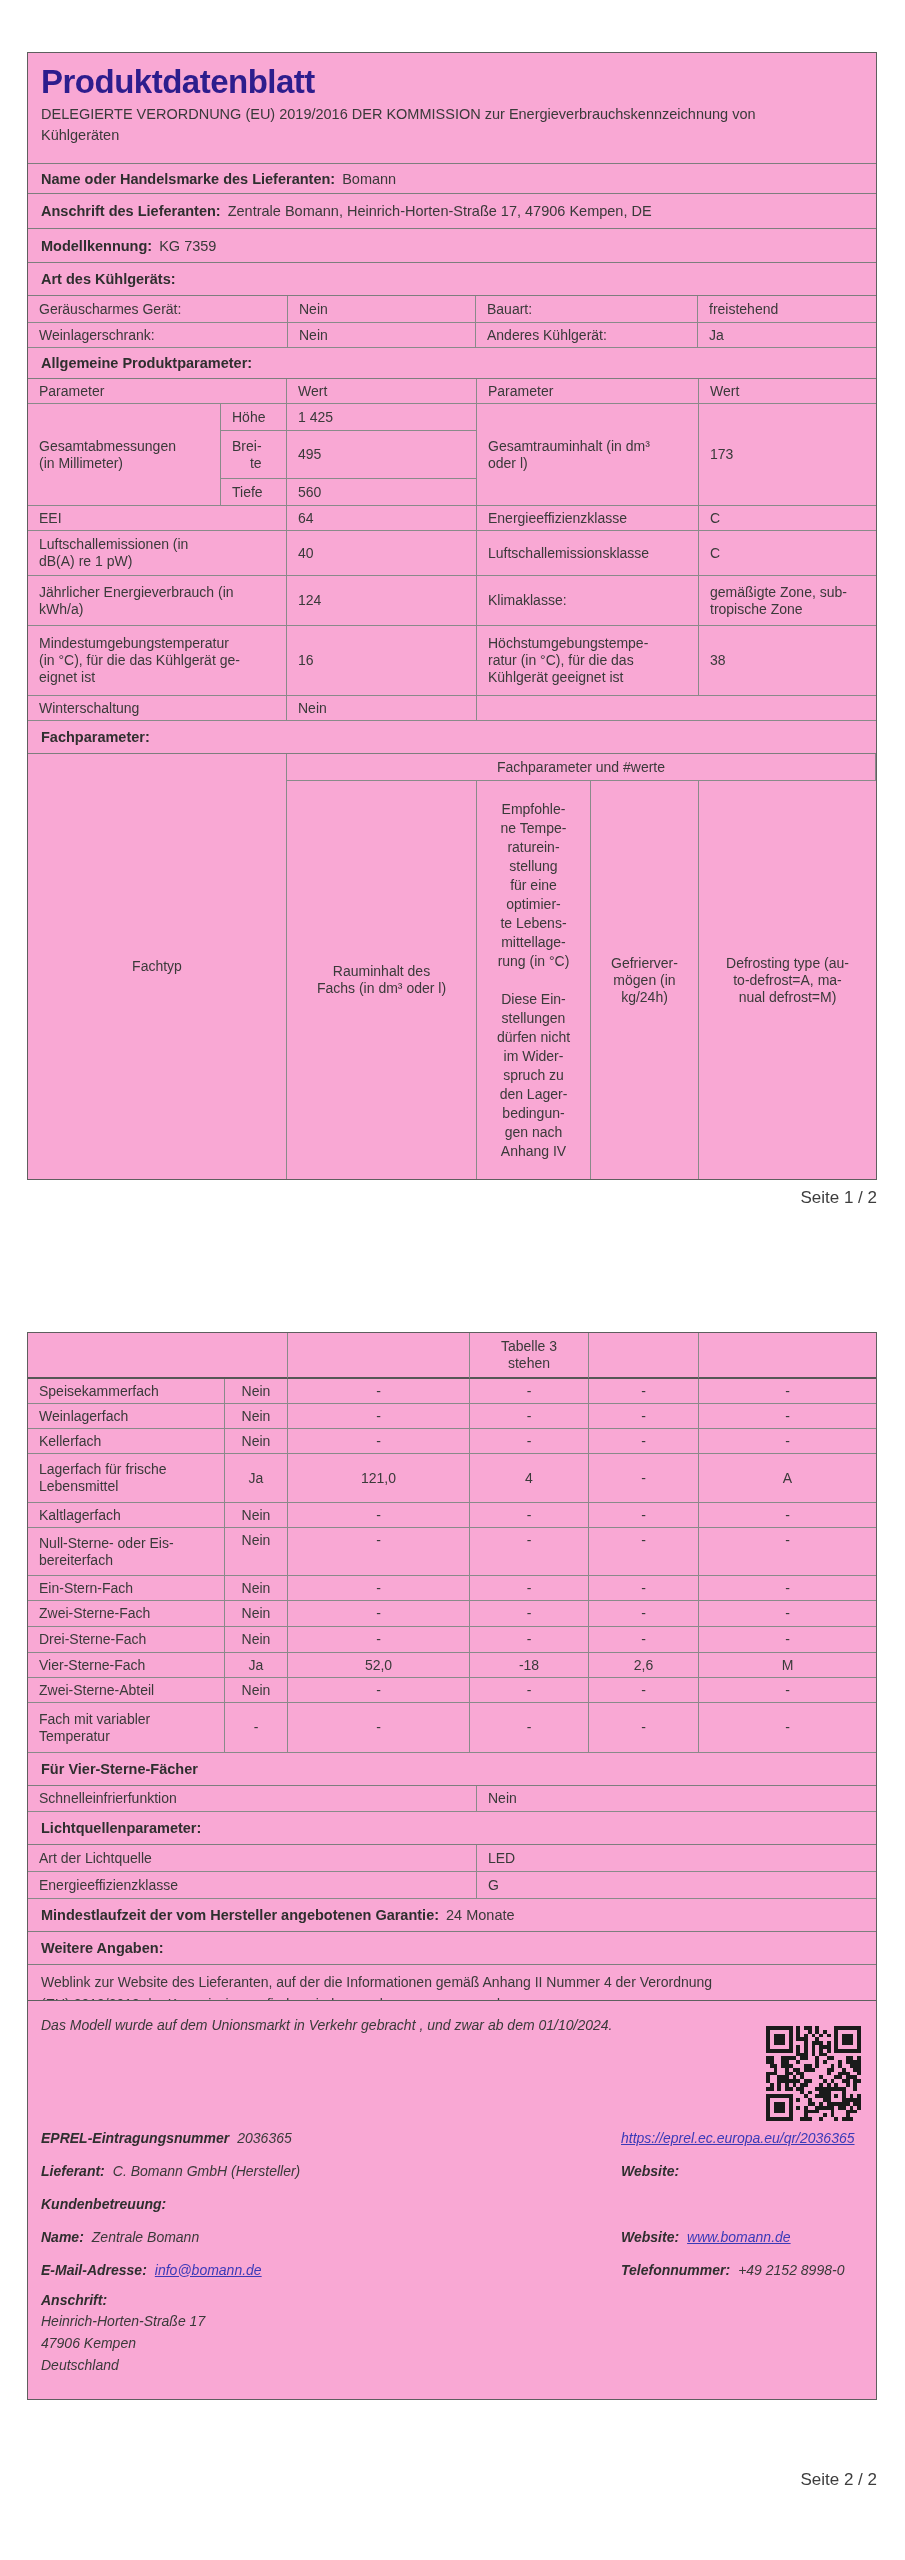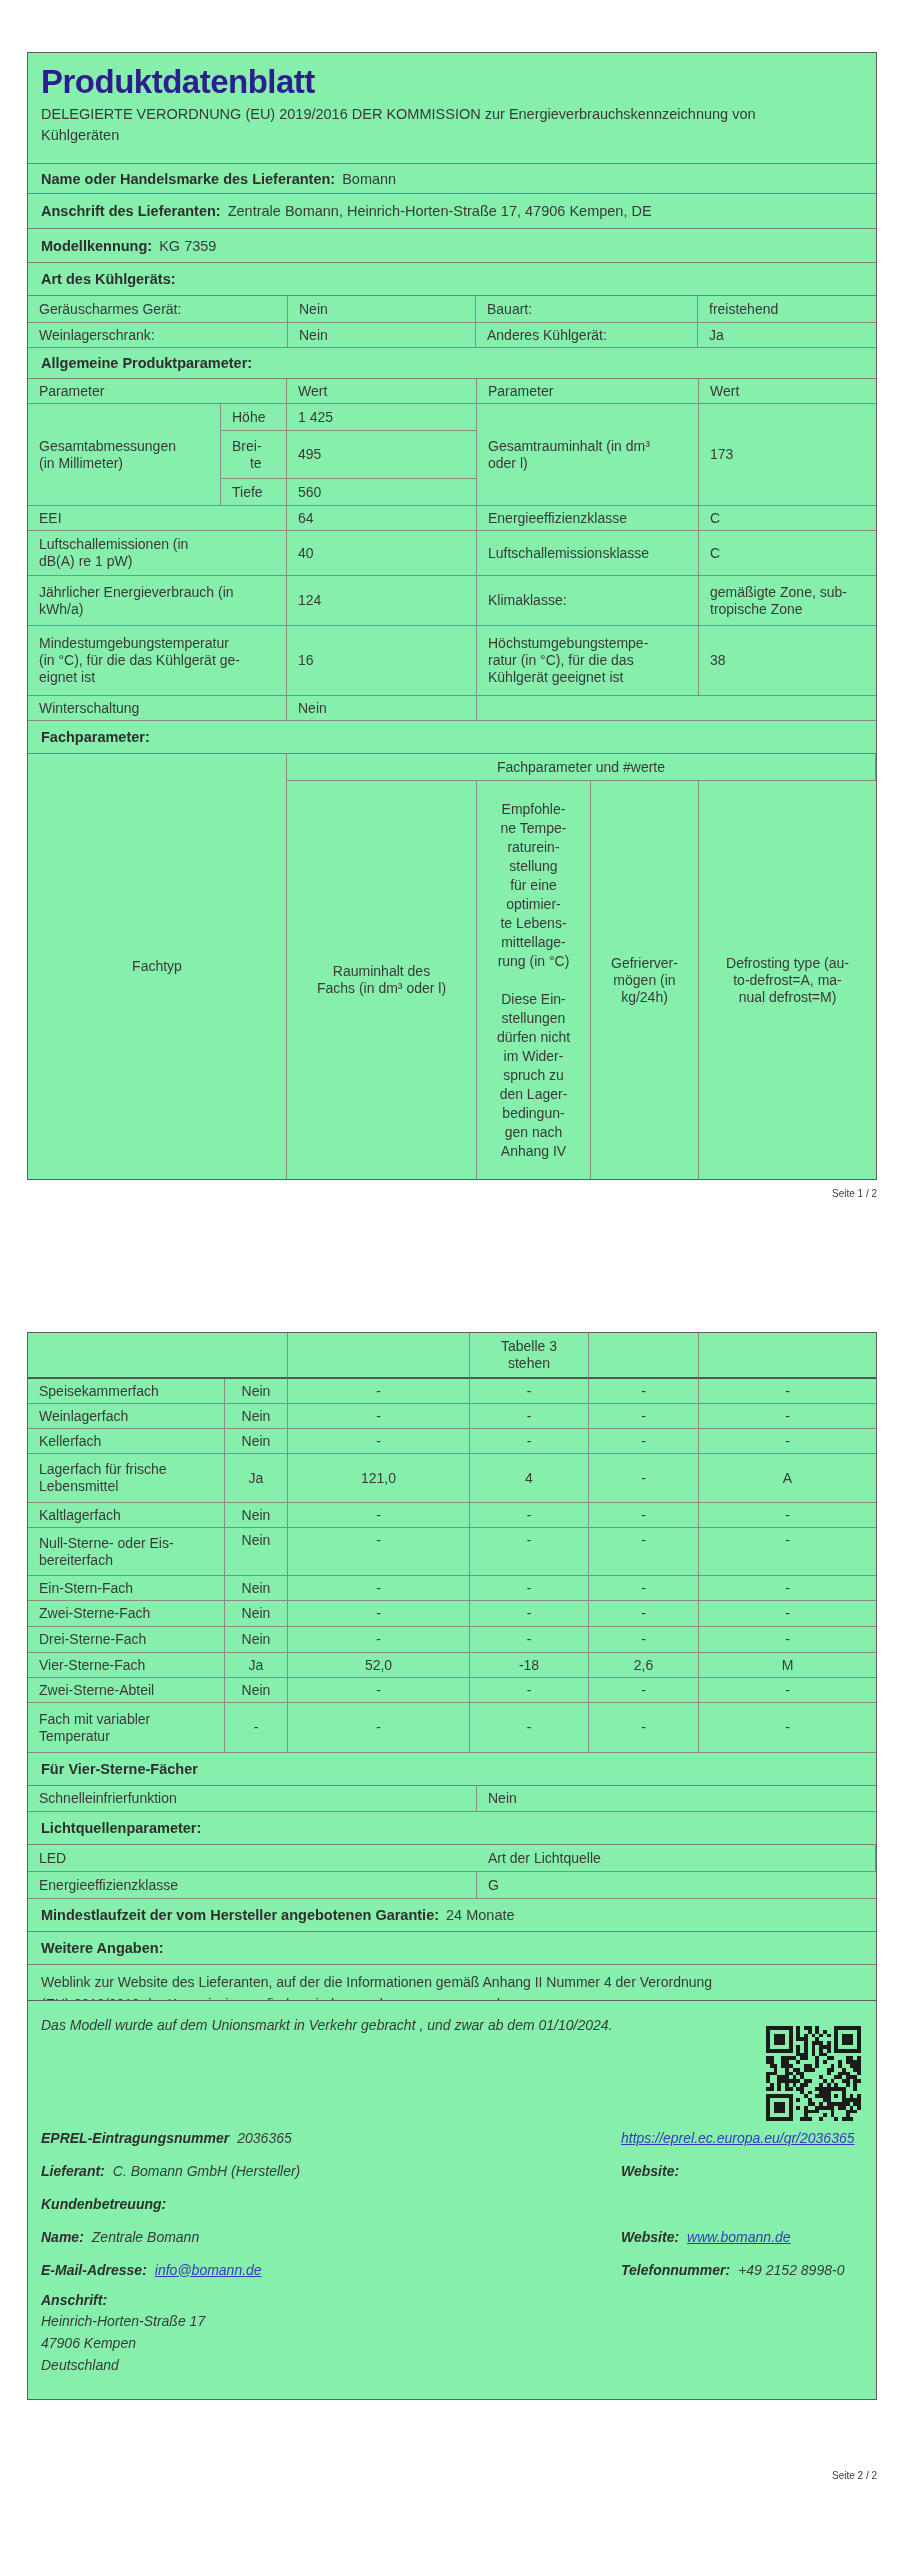--- a/index.html
+++ b/index.html
@@ -1,18 +1,18 @@
 <!DOCTYPE html>
 <html><head>
 <meta charset="utf-8">
 <style>
   html,body{margin:0;padding:0;background:#ffffff;}
   body{width:905px;height:2560px;position:relative;overflow:hidden;
        font-family:"Liberation Sans",sans-serif;color:#3a3a3a;font-size:14px;}
-  .box{position:absolute;left:27px;width:850px;border:1px solid #5f5f5f;background:#86efac;box-sizing:border-box;}
+  .box{position:absolute;left:27px;width:850px;border:1px solid #5f5f5f;background:#f9a8d4;box-sizing:border-box;}
   .pre{white-space:pre-line;}
   .b{font-weight:bold;color:#2f2f2f;}
   .row{border-bottom:1px solid #7e7e7e;box-sizing:border-box;overflow:hidden;}
   .field{display:flex;align-items:center;padding-left:13px;gap:7px;font-size:14.5px;}
   .heading{display:flex;align-items:center;padding-left:13px;font-weight:bold;font-size:14.5px;color:#2f2f2f;}
   .titleblock{height:111px;}
   .titleblock h1{margin:10px 0 3px 13px;font-size:33px;letter-spacing:-0.5px;color:#2d1d8d;font-weight:bold;}
   .subtitle{margin:2px 13px 0 13px;font-size:14.5px;line-height:21px;color:#3a3a3a;}
   .grid{display:grid;box-sizing:border-box;}
   .c{border-right:1px solid #8a8a8a;border-bottom:1px solid #8a8a8a;display:flex;align-items:center;
@@ -23,21 +23,21 @@
   .c.cc{justify-content:center;text-align:center;}
   .c.bb2{border-bottom:2px solid #565656;}
   .type-table{grid-template-columns:260px 188px 222px 1fr;grid-template-rows:27px 25px;}
   .general-table{grid-template-columns:193px 66px 190px 222px 1fr;
                  grid-template-rows:25px 27px 48px 27px 25px 45px 50px 70px 25px;}
   .fach-table{grid-template-columns:259px 190px 114px 108px 1fr;grid-template-rows:27px 398px;}
   .cont-header{grid-template-columns:260px 182px 119px 110px 1fr;grid-template-rows:46px;}
   .comp-table{grid-template-columns:197px 63px 182px 119px 110px 1fr;
               grid-template-rows:25px 25px 25px 49px 25px 48px 25px 26px 26px 25px 25px 50px;}
   .half-table{grid-template-columns:449px 1fr;}
-  .pagefoot{position:absolute;right:28px;font-size:10px;color:#3d3d3d;}
+  .pagefoot{position:absolute;right:28px;font-size:17px;color:#3d3d3d;}
   .link{color:#3a3ab8;text-decoration:underline;cursor:pointer;}
   .weblink-row{padding:6px 13px 0 13px;line-height:22px;box-sizing:border-box;}
   .info-par{margin:14px 14px 0 13px;line-height:20px;}
   .info-rows{margin:86px 0 0 13px;}
   .info-row{height:33px;display:flex;align-items:center;}
   .info-left{width:580px;display:flex;align-items:center;}
   .info-right{flex:1;display:flex;align-items:center;}
   .info-row .lbl{font-weight:bold;color:#2f2f2f;margin-right:8px;}
   .addr{line-height:22px;margin-top:2px;}
   #qr-wrap{position:absolute;left:738px;top:25px;width:95px;height:95px;}
@@ -273,22 +273,22 @@
   <div class="row heading" style="height:33px;">Für Vier-Sterne-Fächer</div>
 
   <div class="grid half-table" style="grid-template-rows:26px;">
     <div class="c pl">Schnelleinfrierfunktion</div>
     <div class="c pl last">Nein</div>
   </div>
 
   <div class="row heading" style="height:33px;">Lichtquellenparameter:</div>
 
   <div class="grid half-table" style="grid-template-rows:27px 27px;">
+    <div class="c pl">Art der Lichtquelle</div>
     <div class="c pl last">LED</div>
-    <div class="c pl">Art der Lichtquelle</div>
     <div class="c pl">Energieeffizienzklasse</div>
     <div class="c pl last">G</div>
   </div>
 
   <div class="row field" style="height:33px;">
     <span class="b">Mindestlaufzeit der vom Hersteller angebotenen Garantie:</span>
     <span>24 Monate</span>
   </div>
 
   <div class="row heading" style="height:33px;">Weitere Angaben:</div>

